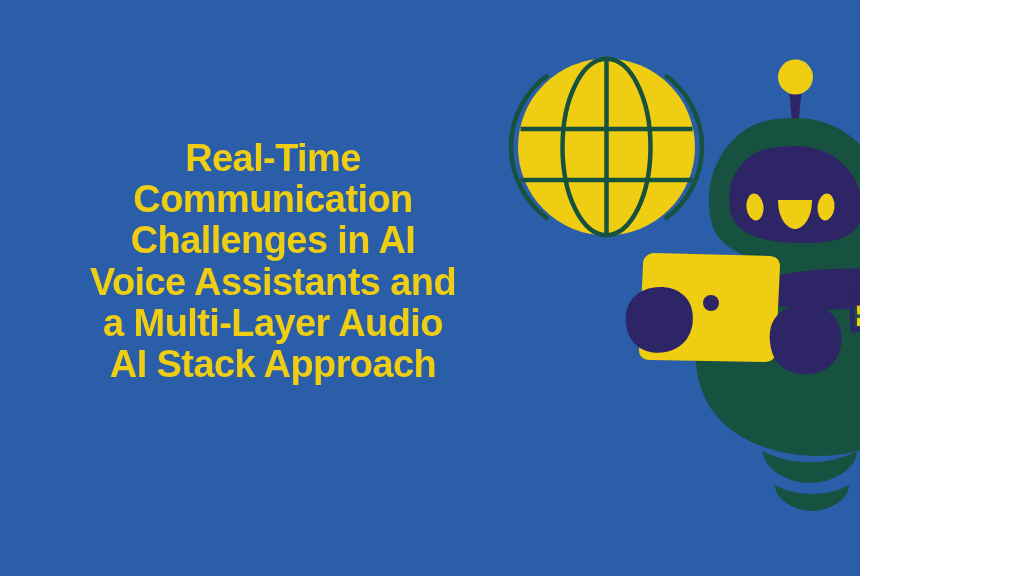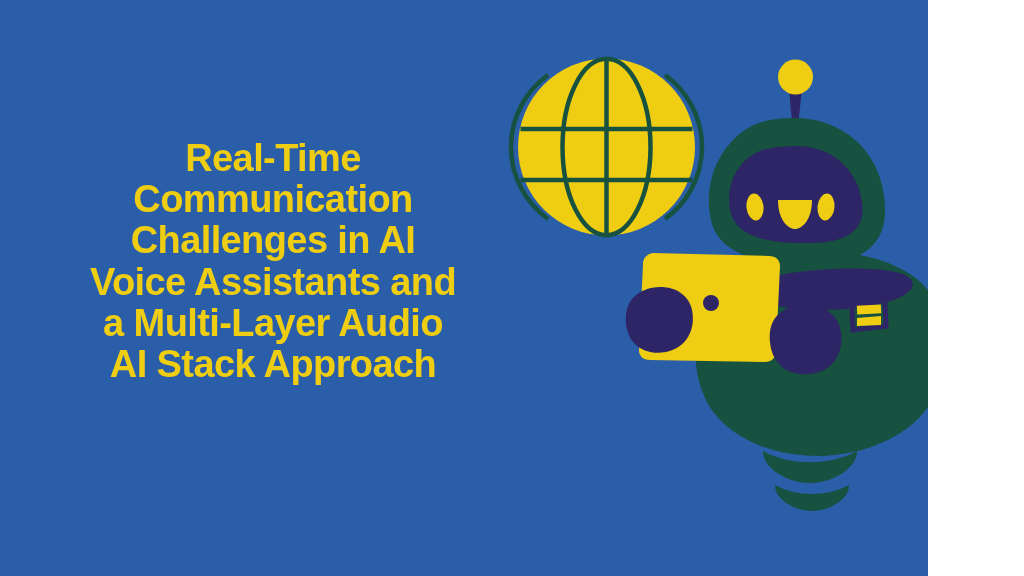--- a/index.html
+++ b/index.html
@@ -8,21 +8,21 @@
     padding: 0;
   }
   body {
     width: 1024px;
     height: 576px;
     overflow: hidden;
     font-family: "Liberation Sans", sans-serif;
   }
   #banner {
     position: relative;
-    width: 928px;
+    width: 860px;
     height: 576px;
     background: #2a5ea8;
     overflow: hidden;
   }
   #title-block {
     position: absolute;
     left: 34px;
     top: 138px;
     width: 478px;
     text-align: center;

